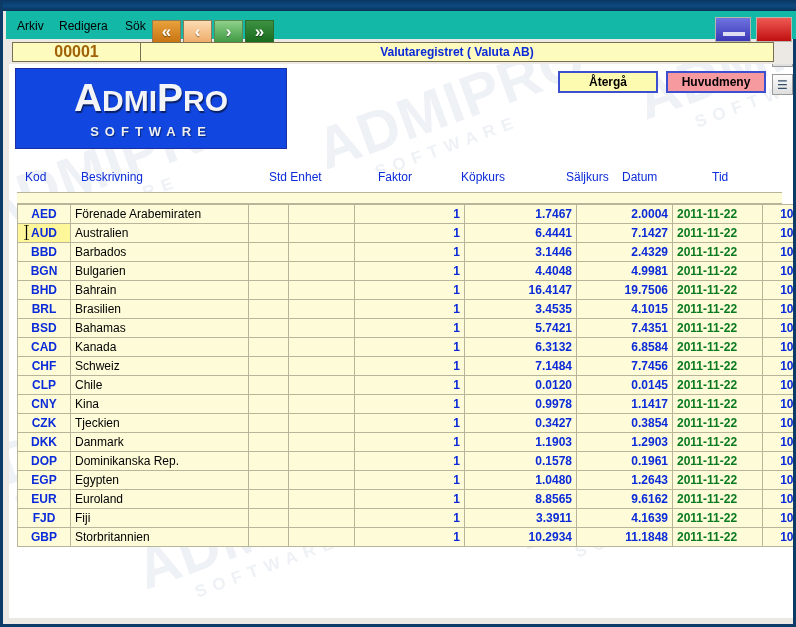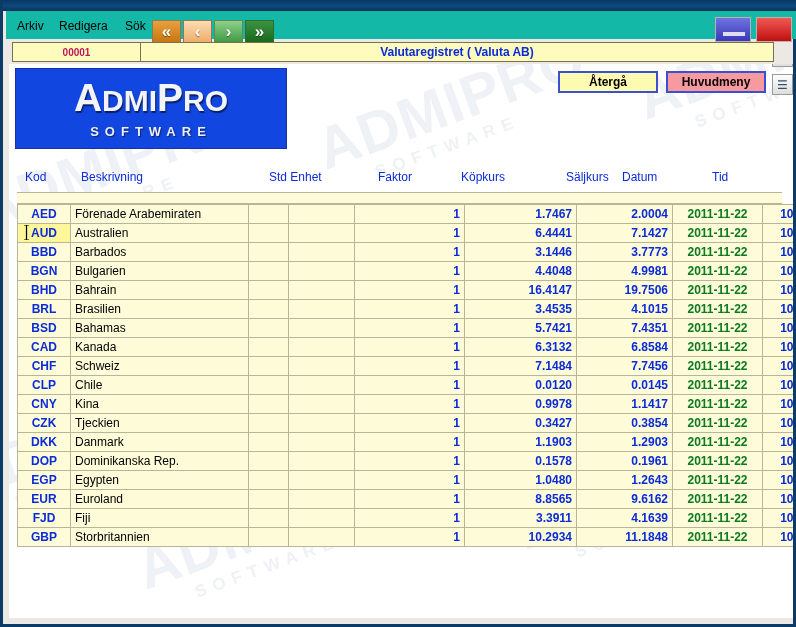--- a/index.html
+++ b/index.html
@@ -54,21 +54,21 @@
 
   
   #infobar{
     position:absolute;left:9px;top:42px;width:762px;height:20px;
     box-sizing:border-box;border:1px solid #7b6f52;background:#fdfbbe;
     display:flex;
   }
   #rec-no{
     width:128px;box-sizing:border-box;border-right:1px solid #7b6f52;
     display:flex;align-items:center;justify-content:center;
-    font-size:10px;font-weight:bold;color:#be185d;
+    font-size:16px;font-weight:bold;color:#a16207;
   }
   #reg-title{
     flex:1;display:flex;align-items:center;justify-content:center;
     font-size:12px;font-weight:bold;color:#0b2bd8;
   }
   #stamp{
     width:134px;box-sizing:border-box;border-left:1px solid #7b6f52;
     display:flex;align-items:center;justify-content:center;
     font-size:12px;font-weight:bold;color:#0b2bd8;
   }
@@ -149,21 +149,21 @@
   td.kod{text-align:center;width:53px;}
   td.kod.sel{background:#fdf79a;}
   td.desc{
     text-align:left;width:178px;font-weight:normal;color:#000;
   }
   td.std{width:40px;}
   td.enhet{width:66px;}
   td.faktor{width:110px;text-align:right;}
   td.kop{width:112px;text-align:right;}
   td.salj{width:96px;text-align:right;}
-  td.datum{width:90px;text-align:center;color:#0a7a20;}
+  td.datum{width:90px;color:#0a7a20;}
   td.tid{width:66px;text-align:center;}
   .cursor{
     display:inline-block;position:relative;
   }
   .ibeam{
     position:absolute;left:-8px;top:-1px;width:7px;height:15px;
   }
 </style>
 </head>
 <body>
@@ -254,21 +254,21 @@
               <td class="datum">2011-11-22</td>
               <td class="tid">10:59</td>
             </tr>
             <tr>
               <td class="kod">BBD</td>
               <td class="desc">Barbados</td>
               <td class="std"></td>
               <td class="enhet"></td>
               <td class="faktor">1</td>
               <td class="kop">3.1446</td>
-              <td class="salj">3.7773</td>
+              <td class="salj">2.4329</td>
               <td class="datum">2011-11-22</td>
               <td class="tid">10:59</td>
             </tr>
             <tr>
               <td class="kod">BGN</td>
               <td class="desc">Bulgarien</td>
               <td class="std"></td>
               <td class="enhet"></td>
               <td class="faktor">1</td>
               <td class="kop">4.4048</td>

